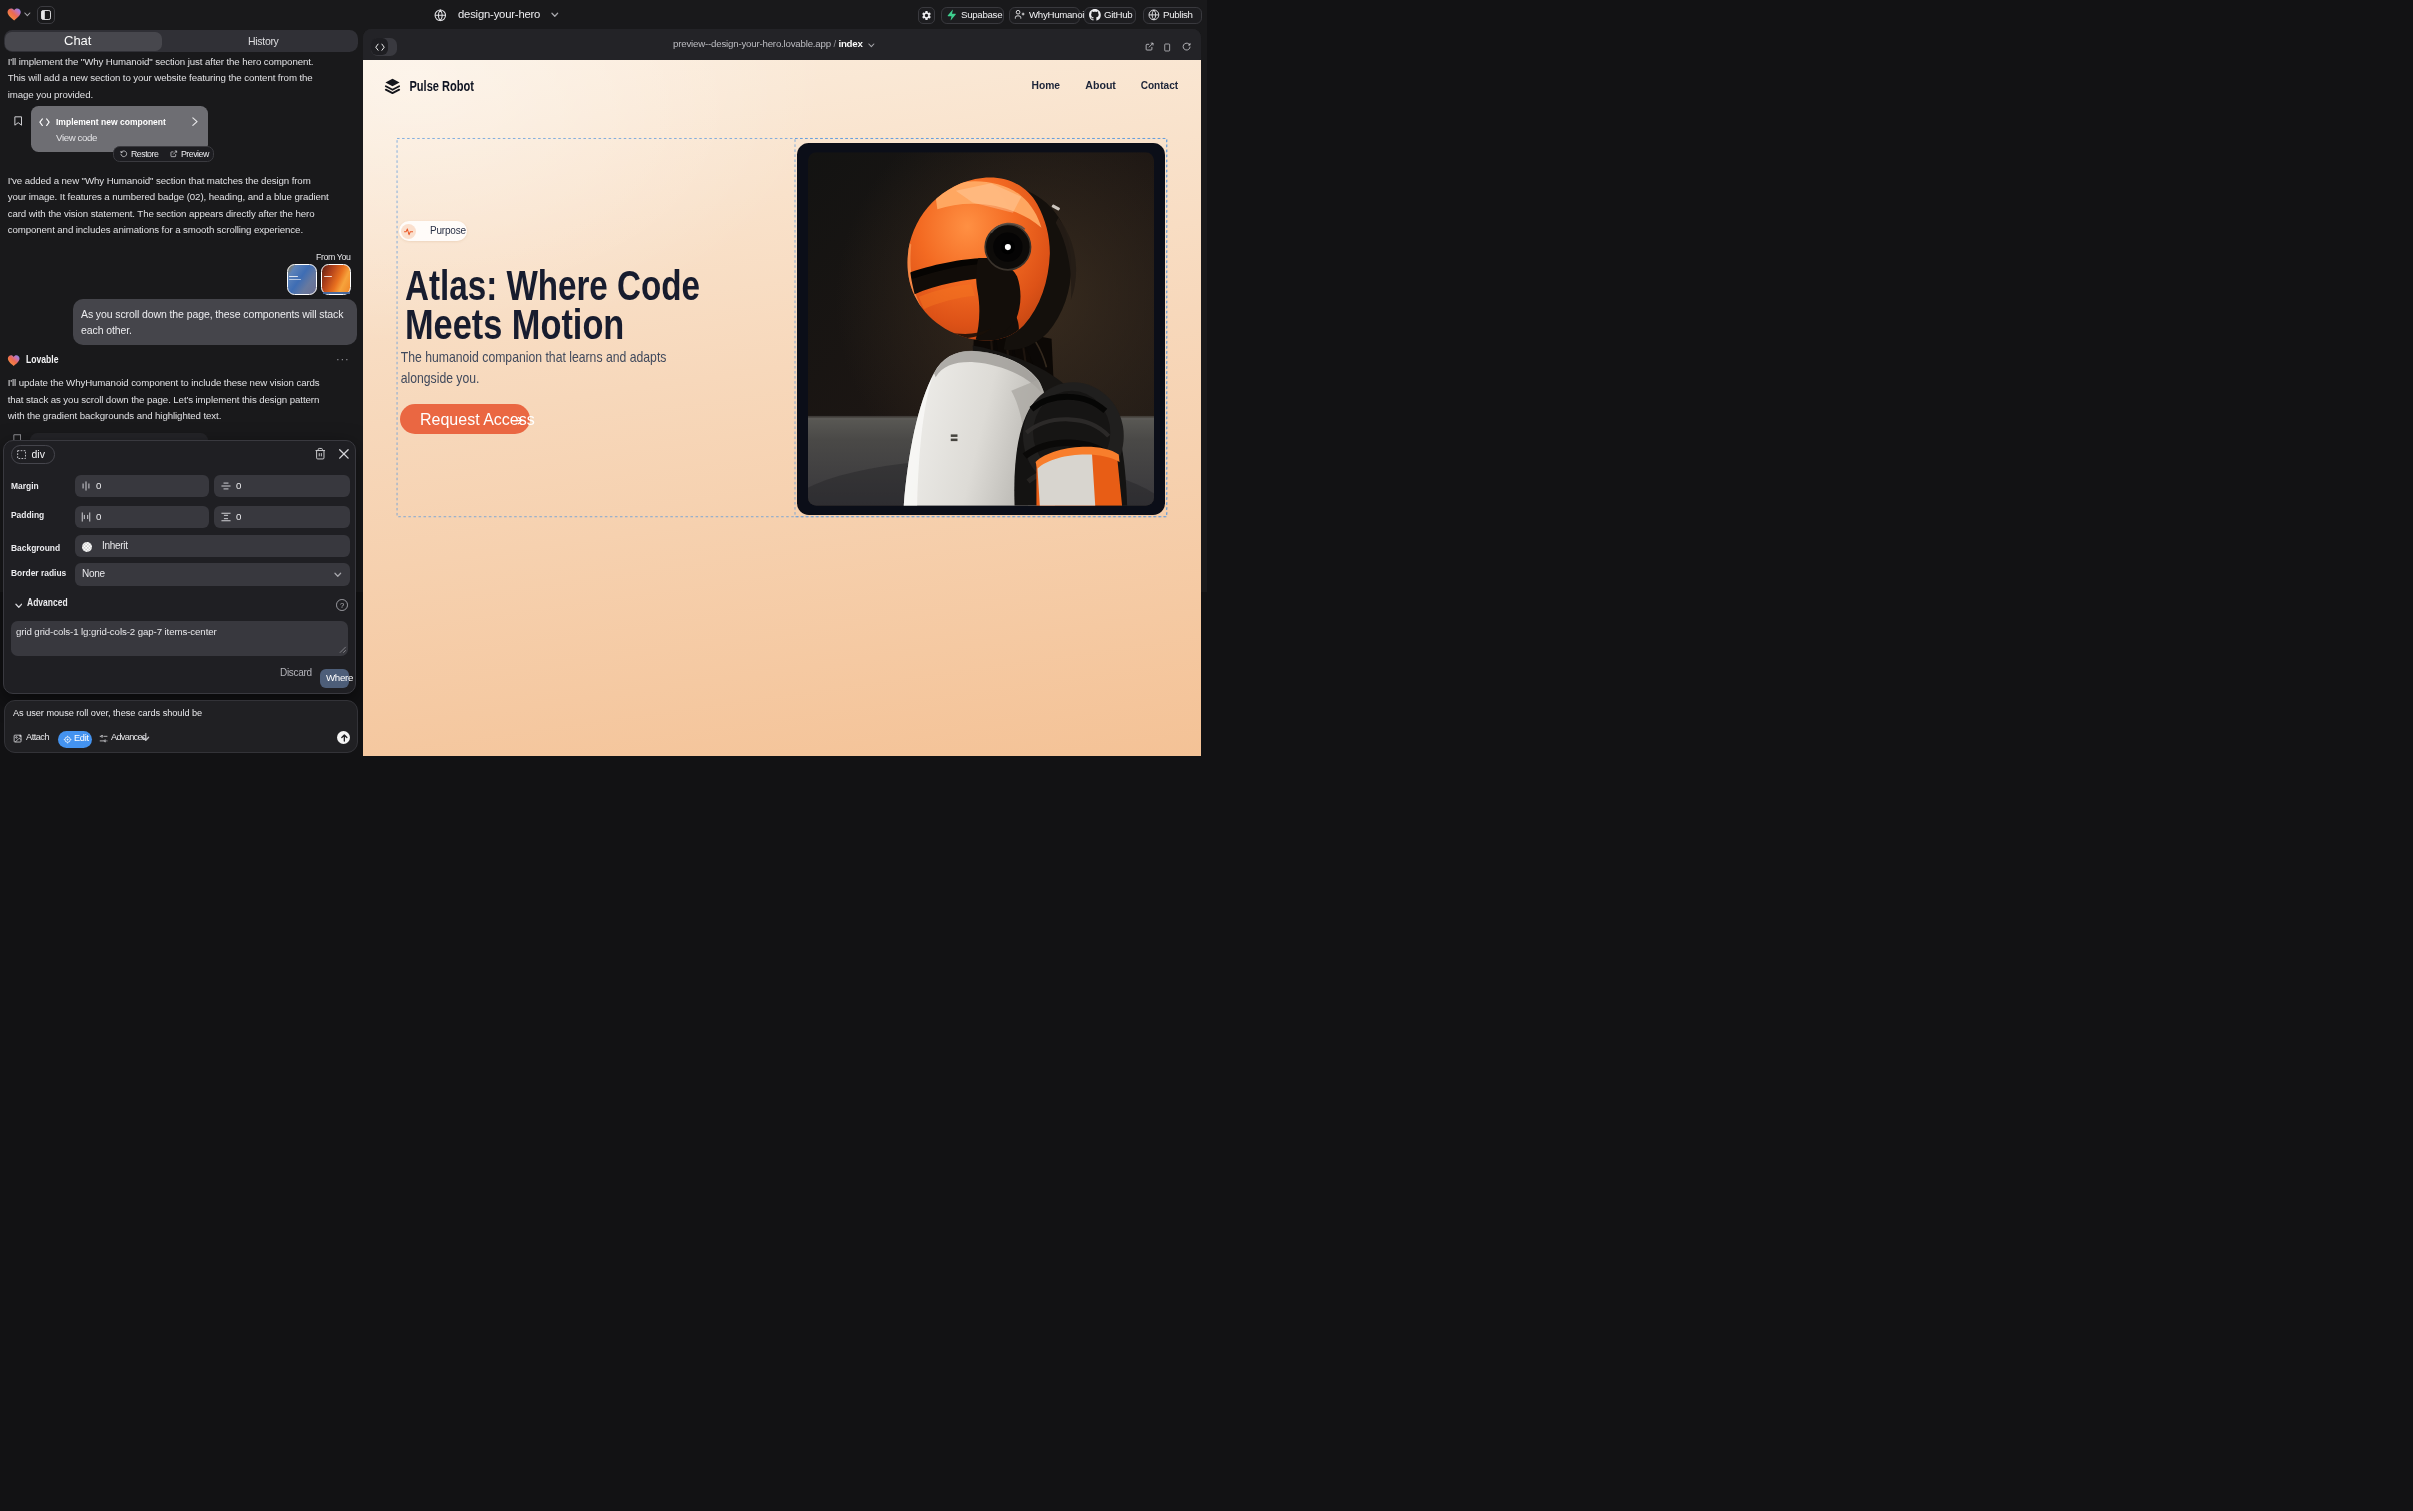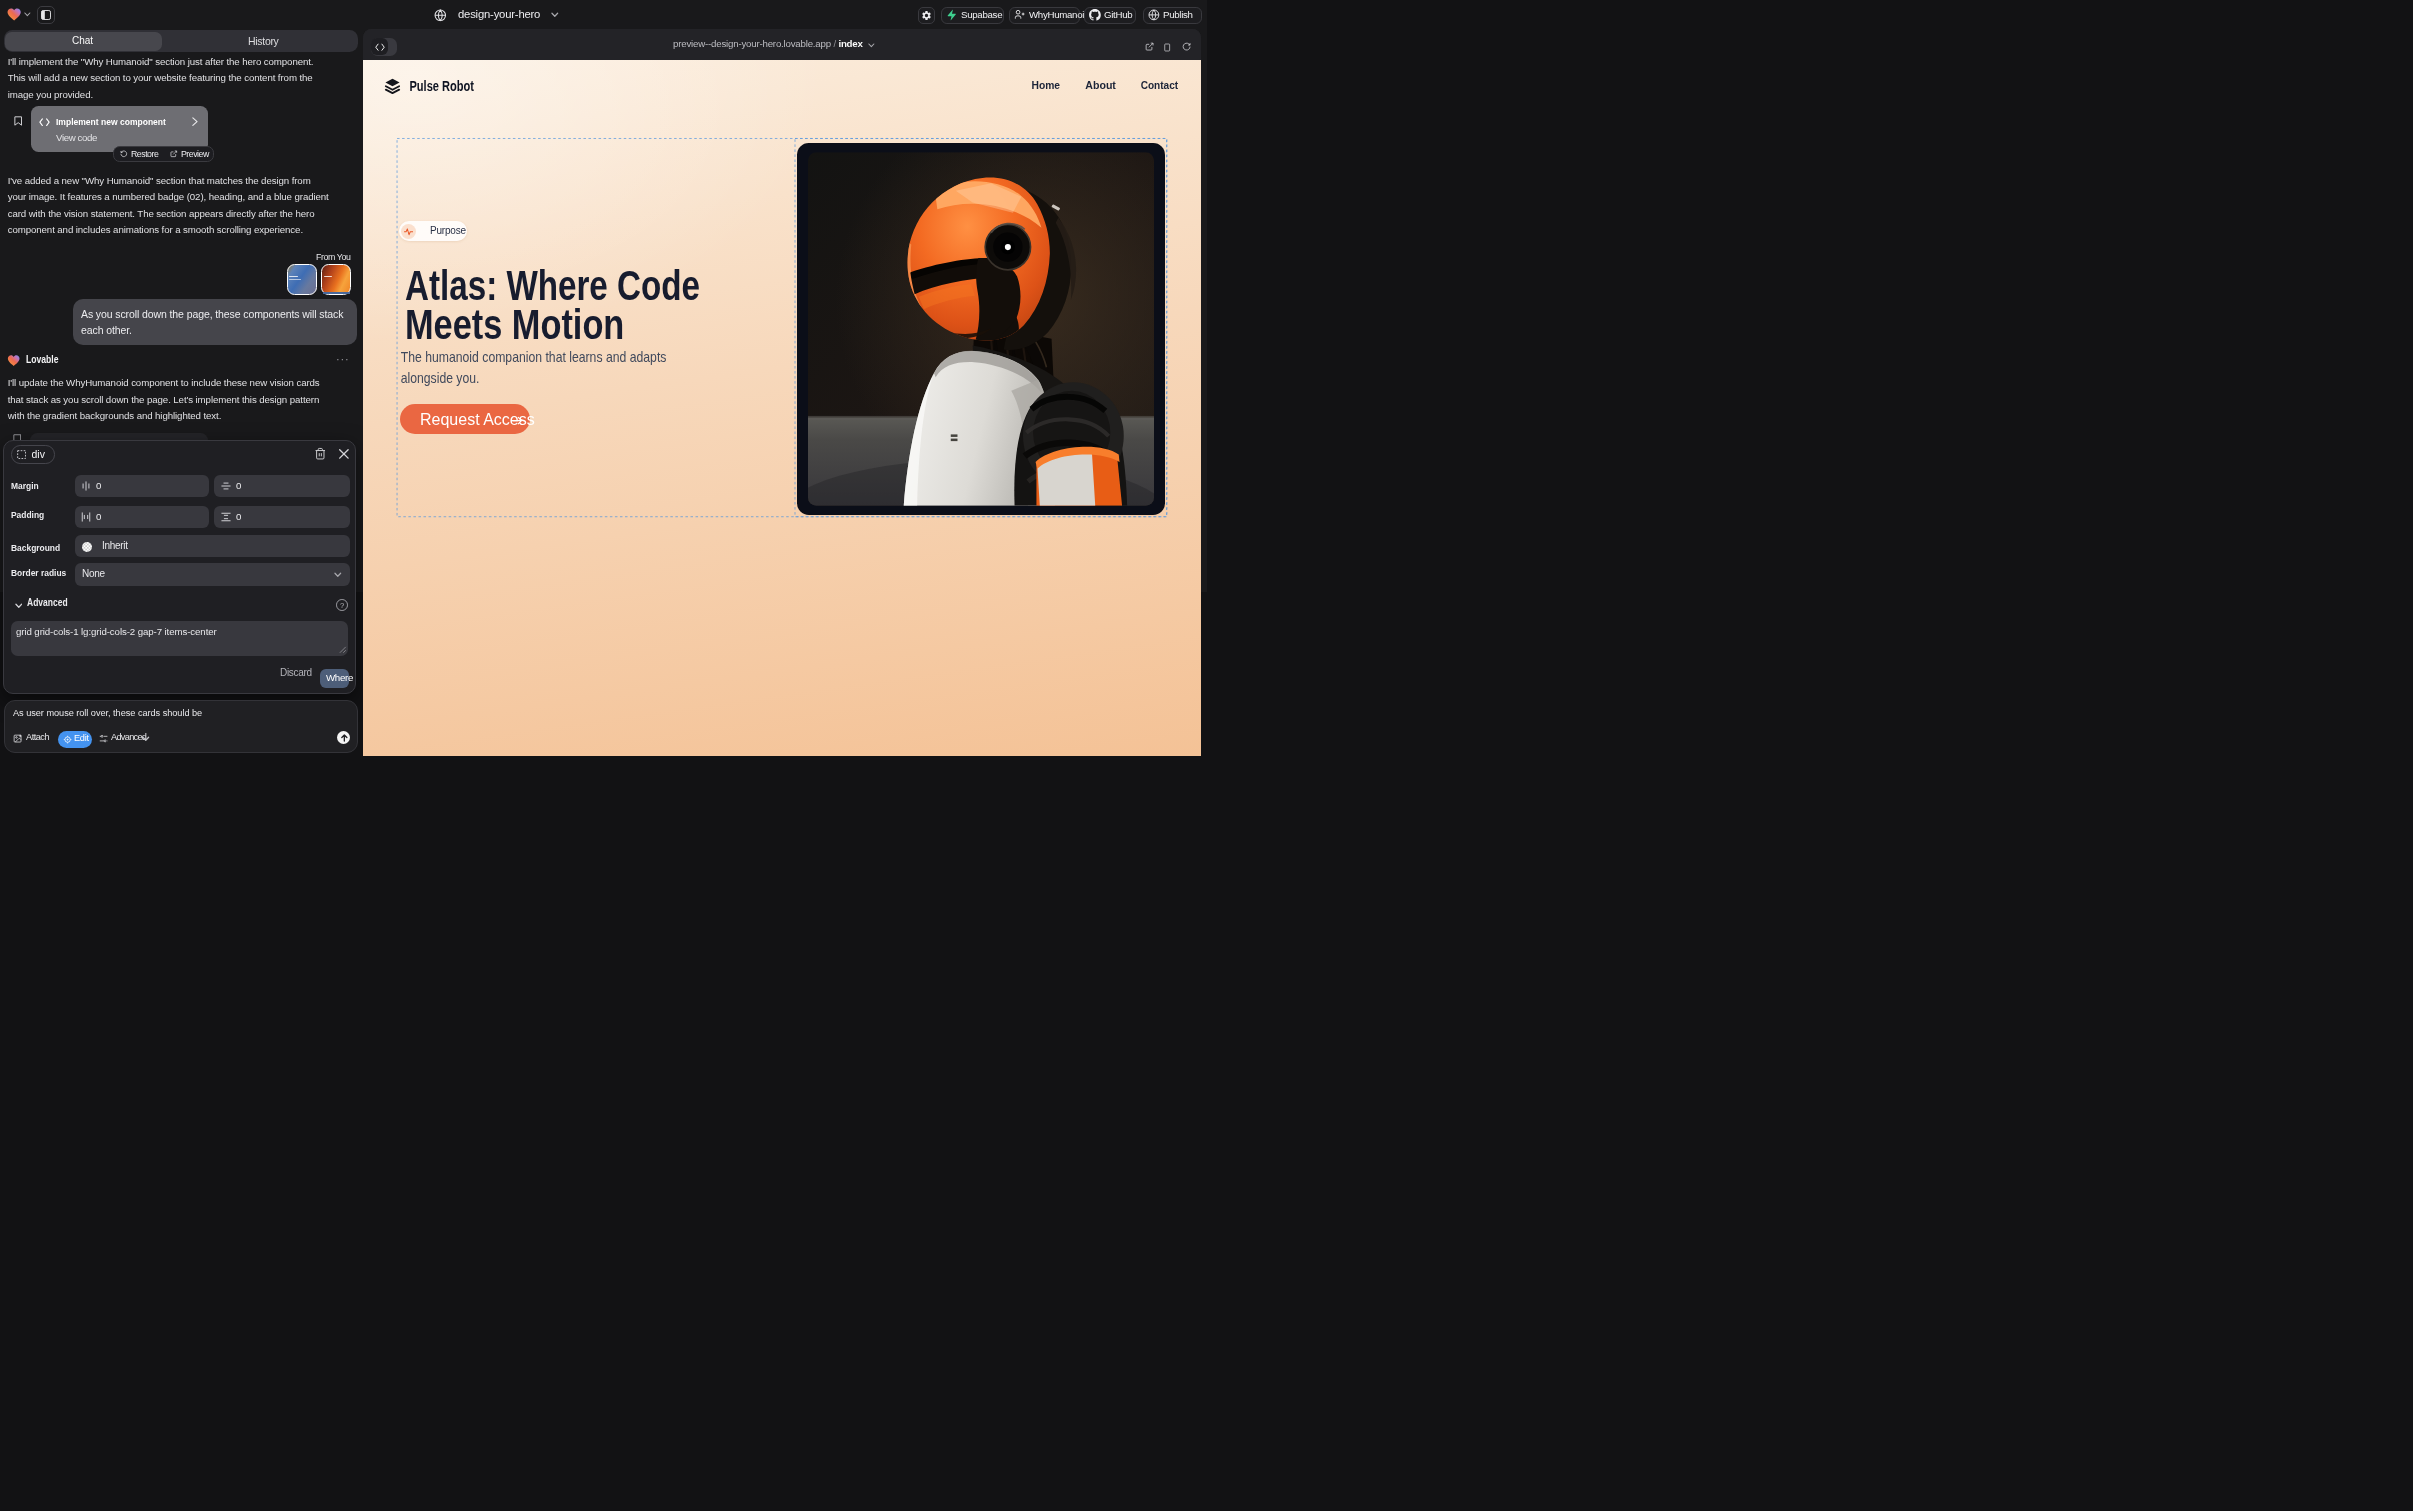--- a/index.html
+++ b/index.html
@@ -68,21 +68,21 @@
   <div class="t" style="left:1104px;top:10px;font-size:9.7px;line-height:9.7px;color:#f2f2f4;font-weight:500;letter-spacing:-0.3px;">GitHub</div>
   <div class="abs" style="left:1143px;top:6.7px;width:59px;height:17px;border:0.8px solid #39393e;background:#1d1d20;border-radius:5.9px;"></div>
   <svg class="abs" style="left:1148px;top:8.8px" width="11.8" height="11.8" viewBox="0 0 24 24" fill="none" stroke="#ededf0" stroke-width="1.8">
       <circle cx="12" cy="12" r="10"></circle>
       <path d="M2 12h20M12 2a15.3 15.3 0 0 1 0 20 15.3 15.3 0 0 1 0-20z"></path>
     </svg>
   <div class="t" style="left:1163px;top:10px;font-size:9.7px;line-height:9.7px;color:#f2f2f4;font-weight:500;letter-spacing:-0.3px;">Publish</div>
 
   <div class="abs" style="left:3.8px;top:30px;width:354px;height:22px;background:#303036;border-radius:8.4px;"></div>
   <div class="abs" style="left:5px;top:31.5px;width:157px;height:19.3px;background:#47474d;border-radius:6.7px;"></div>
-  <div class="t" style="left:72px;top:36px;font-size:10px;line-height:10.5px;color:#fafafa;text-align:center;">Chat</div>
+  <div class="t" style="left:64px;top:36px;font-size:13px;line-height:10.5px;color:#fafafa;text-align:center;">Chat</div>
   <div class="t" style="left:248px;top:36px;font-size:10.5px;line-height:10.5px;color:#dcdcdf;letter-spacing:-0.3px;">History</div>
 
   <div class="t chattxt" style="left:7.7px;top:57px;">I'll implement the "Why Humanoid" section just after the hero component.</div>
   <div class="t chattxt" style="left:7.7px;top:73px;">This will add a new section to your website featuring the content from the</div>
   <div class="t chattxt" style="left:7.7px;top:90px;">image you provided.</div>
 
   <svg class="abs" style="left:14px;top:116px" width="8.4" height="10" viewBox="0 0 10 12">
       <path d="M1 1 h8 v10 l-4-3 -4 3 Z" fill="none" stroke="#cfcfd3" stroke-width="1.2" stroke-linejoin="round"></path>
     </svg>
 

